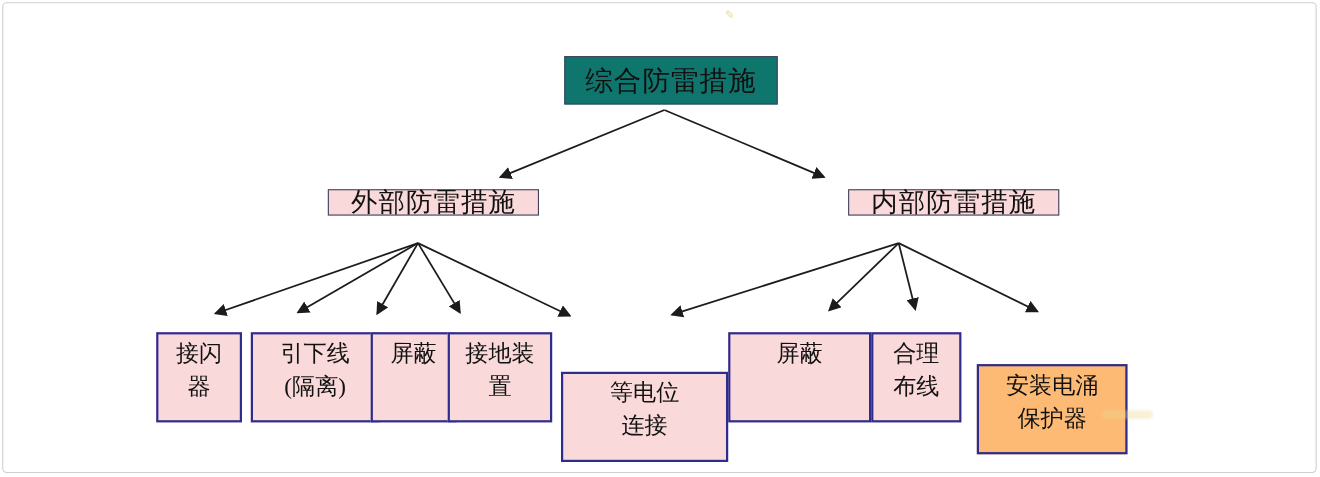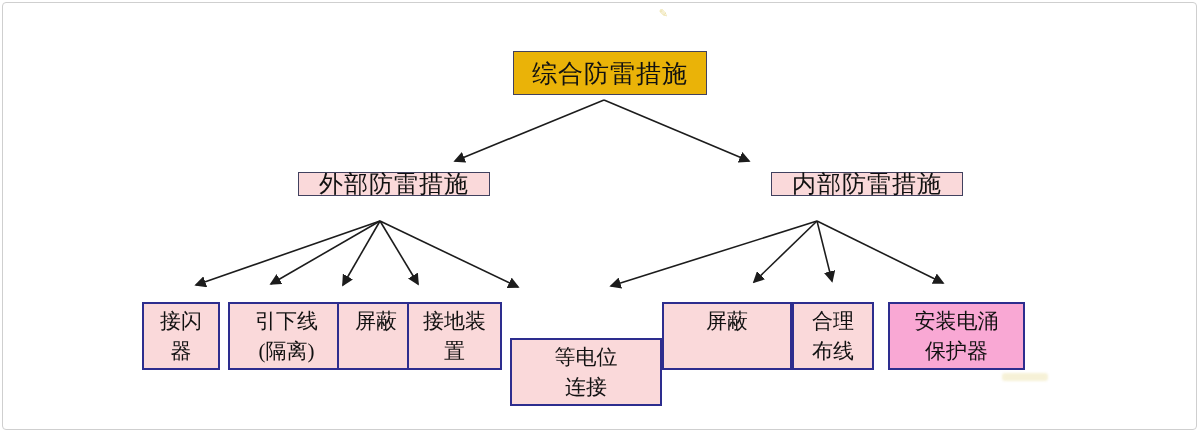--- a/index.html
+++ b/index.html
@@ -17,39 +17,39 @@
   }
   .edges{position:absolute;left:0;top:0;pointer-events:none;}
   .node{
     position:absolute;
     box-sizing:border-box;
     display:flex;align-items:center;justify-content:center;
     text-align:center;color:#111111;
   }
   .root{
     left:513px;top:51px;width:194px;height:44px;
-    background:#eab308;border:1px solid #41415f;
+    background:#0f766e;border:1px solid #41415f;
     font-size:25px;letter-spacing:1px;
   }
   .lvl2{
     background:#fad9da;border:1px solid #41415f;
     top:172px;width:192px;height:24px;
     font-size:24px;letter-spacing:1px;
   }
   .lvl2.ext{left:298px;}
   .lvl2.int{left:771px;}
   .leaf{
-    top:302px;height:68px;
+    top:302px;height:82px;
     background:#fad9da;border:2px solid #2d2d8e;
     align-items:flex-start;
     font-size:21px;line-height:1.42;
     padding-top:3px;
     white-space:pre-line;
   }
-  .leaf.blue{background:#f9a8d4;}
+  .leaf.blue{background:#fdba74;margin-top:29px;}
   .l1{left:142px;width:78px;}
   .l2{left:228px;width:117px;}
   .l3{left:337px;width:78px;}
   .l4{left:407px;width:95px;}
   .l5{left:510px;width:152px;margin-top:36px;}
   .l6{left:662px;width:130px;}
   .l7{left:792px;width:82px;}
   .l8{left:888px;width:137px;}
   .watermark{
     position:absolute;left:616px;top:7px;width:52px;height:13px;

